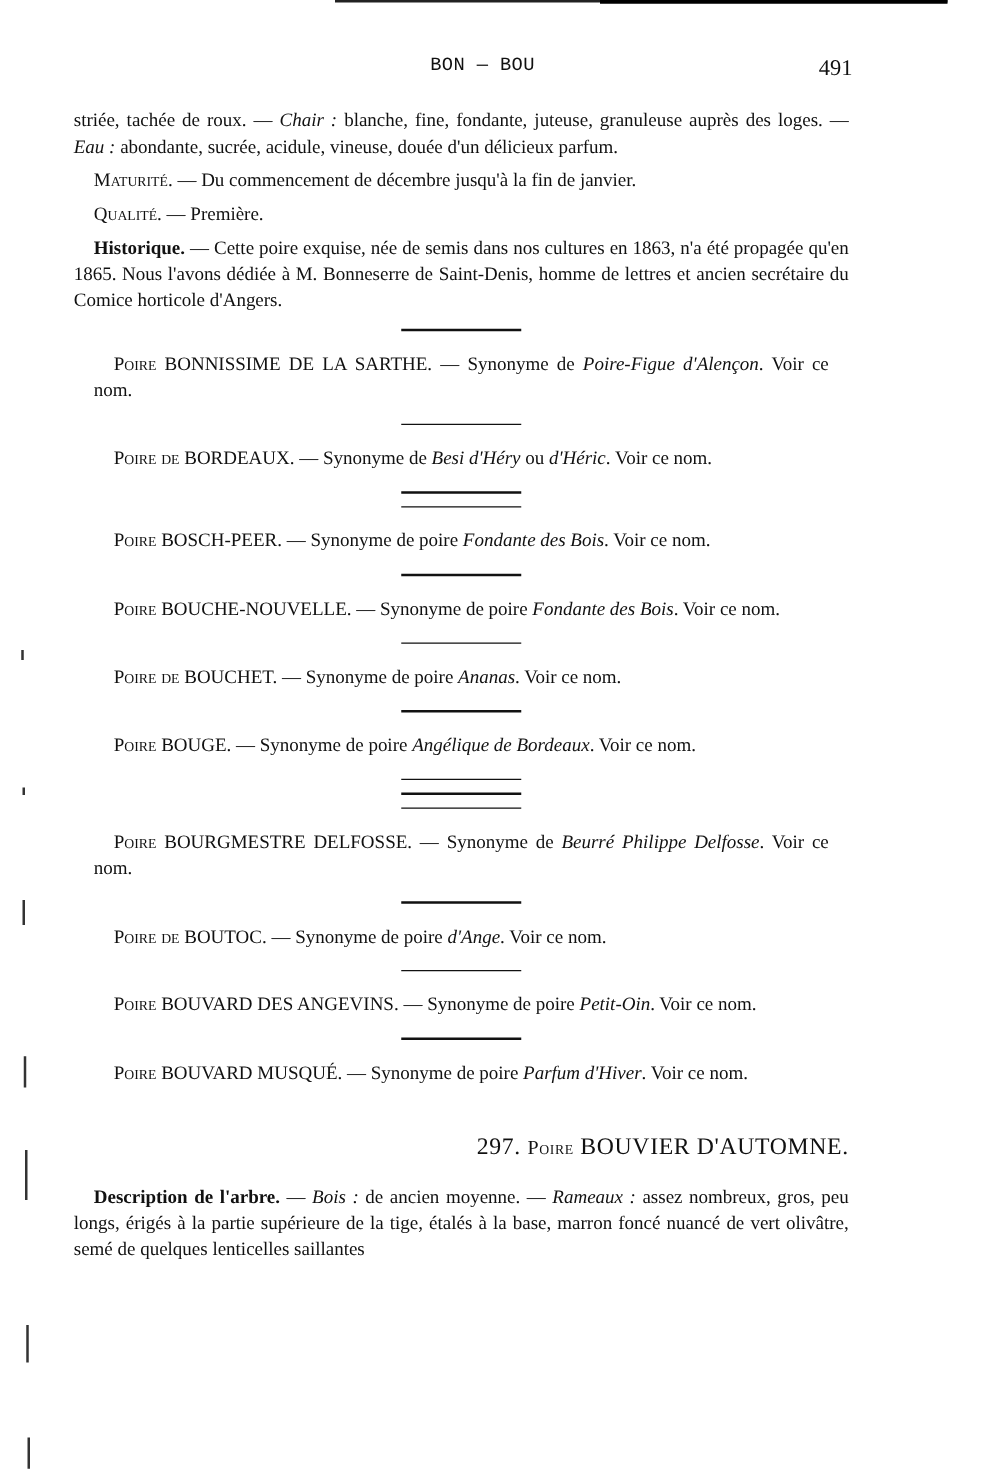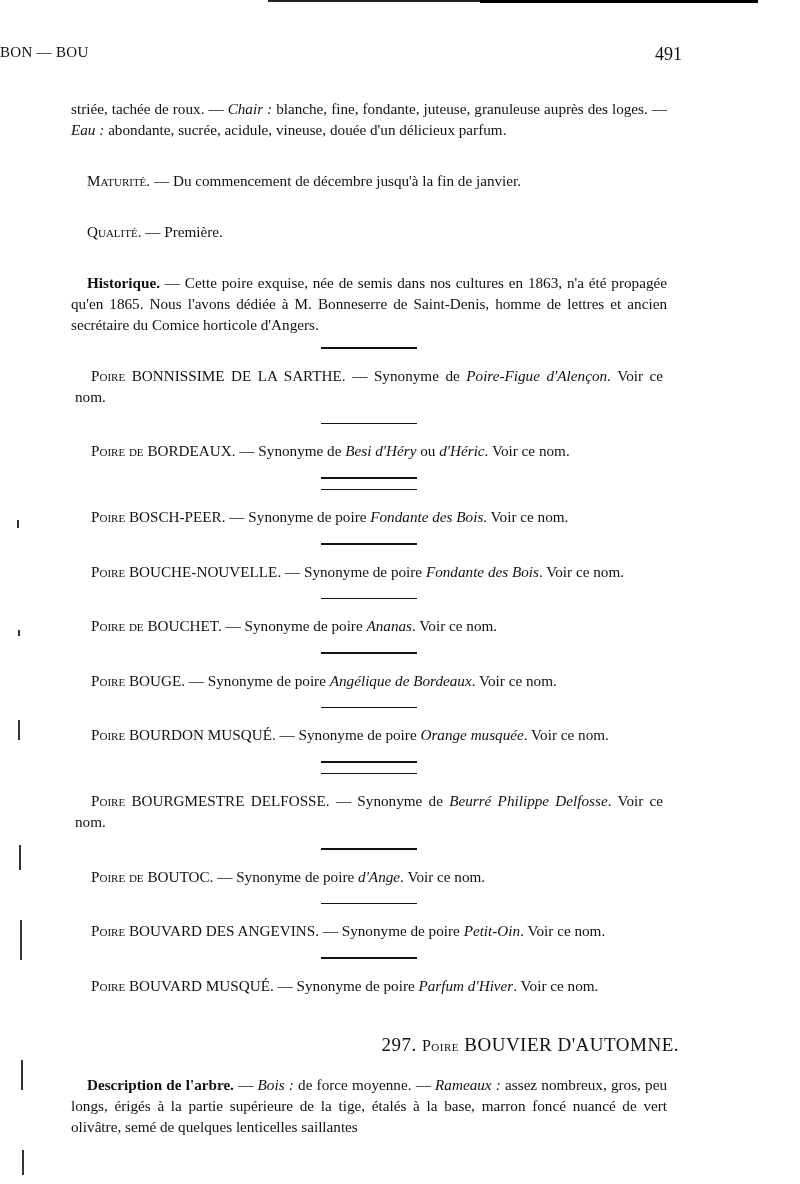--- a/index.html
+++ b/index.html
@@ -4,24 +4,24 @@
   <style>
     html, body { margin: 0; padding: 0; background: #ffffff; }
     body {
       width: 800px; height: 1184px; position: relative; overflow: hidden;
       font-family: "Liberation Serif", "DejaVu Serif", serif;
       color: #111; font-size: 15.2px;
     }
     .topline { position: absolute; top: 0; left: 268px; width: 490px; height: 2px; background: #222; }
     .topline-thick { position: absolute; top: 0; left: 480px; width: 278px; height: 3px; background: #000; }
     .runhead { position: absolute; top: 44px; left: 0; width: 800px; height: 20px; }
-    .runhead .title { position: absolute; left: 0; width: 740px; font-size: 15px; letter-spacing: 0.3px; }
+    .runhead .title { position: absolute; left: 16px; width: 740px; text-align: center; font-size: 15px; letter-spacing: 0.3px; font-family: Liberation Mono, monospace; }
     .runhead .folio { position: absolute; right: 118px; font-size: 18px; }
     .page { position: absolute; left: 59px; top: 86px; width: 620px; line-height: 21px; }
-    p { margin: 12px; text-align: justify; }
+    p { margin: 0; text-align: justify; }
     .indent { text-indent: 16px; }
     .sc { font-variant: small-caps; }
     .b { font-weight: bold; }
     .i { font-style: italic; }
     .syn { margin: 16px; }
     .rule { width: 96px; height: 1.5px; background: #111; margin: 8px auto 10px auto; }
     .gap6 { height: 6px; }
     .heading { text-align: right; font-size: 19px; margin: 38px 0 18px 0; letter-spacing: 0.5px; }
     .heading .sc { font-size: 16px; }
     .margin-marks { position: absolute; left: 17px; top: 500px; width: 12px; height: 680px; }
@@ -73,21 +73,20 @@
 
   <p class="syn indent"><span class="sc">Poire</span> <span>BOUCHE-NOUVELLE.</span><span> — Synonyme de poire </span><span class="i">Fondante des Bois</span><span>. Voir ce nom.</span></p>
   <div class="rule"></div>
 
   <p class="syn indent"><span class="sc">Poire de</span> <span>BOUCHET.</span><span> — Synonyme de poire </span><span class="i">Ananas</span><span>. Voir ce nom.</span></p>
   <div class="rule"></div>
 
   <p class="syn indent"><span class="sc">Poire</span> <span>BOUGE.</span><span> — Synonyme de poire </span><span class="i">Angélique de Bordeaux</span><span>. Voir ce nom.</span></p>
   <div class="rule"></div>
 
-  <p class="syn indent"><span class="sc">Poire</span> <span>BOURDON MUSQUÉ.</span><span> — Synonyme de poire </span><span class="i">Orange musquée</span><span>. Voir ce nom.</span></p>
   <div class="rule"></div>
 
   <div class="rule"></div>
 
   <p class="syn indent"><span class="sc">Poire</span> <span>BOURGMESTRE DELFOSSE.</span><span> — Synonyme de </span><span class="i">Beurré Philippe Delfosse</span><span>. Voir ce nom.</span></p>
   <div class="rule"></div>
 
   <p class="syn indent"><span class="sc">Poire de</span> <span>BOUTOC.</span><span> — Synonyme de poire </span><span class="i">d'Ange</span><span>. Voir ce nom.</span></p>
   <div class="rule"></div>
 
@@ -95,14 +94,14 @@
   <div class="rule"></div>
 
   <p class="syn indent"><span class="sc">Poire</span> <span>BOUVARD MUSQUÉ.</span><span> — Synonyme de poire </span><span class="i">Parfum d'Hiver</span><span>. Voir ce nom.</span></p>
 
   <div class="heading">
     <span>297.</span>
     <span class="sc">Poire</span>
     <span>BOUVIER D'AUTOMNE.</span>
   </div>
 
-  <p class="indent"><span class="b">Description de l'arbre.</span><span> — </span><span class="i">Bois :</span><span> de force moyenne. — </span><span class="i">Rameaux :</span><span> assez nombreux, gros, peu longs, érigés à la partie supérieure de la tige, étalés à la base, marron foncé nuancé de vert olivâtre, semé de quelques lenticelles saillantes</span></p>
+  <p class="indent"><span class="b">Description de l'arbre.</span><span> — </span><span class="i">Bois :</span><span> de ancien moyenne. — </span><span class="i">Rameaux :</span><span> assez nombreux, gros, peu longs, érigés à la partie supérieure de la tige, étalés à la base, marron foncé nuancé de vert olivâtre, semé de quelques lenticelles saillantes</span></p>
 </div>
 
 </body></html>

